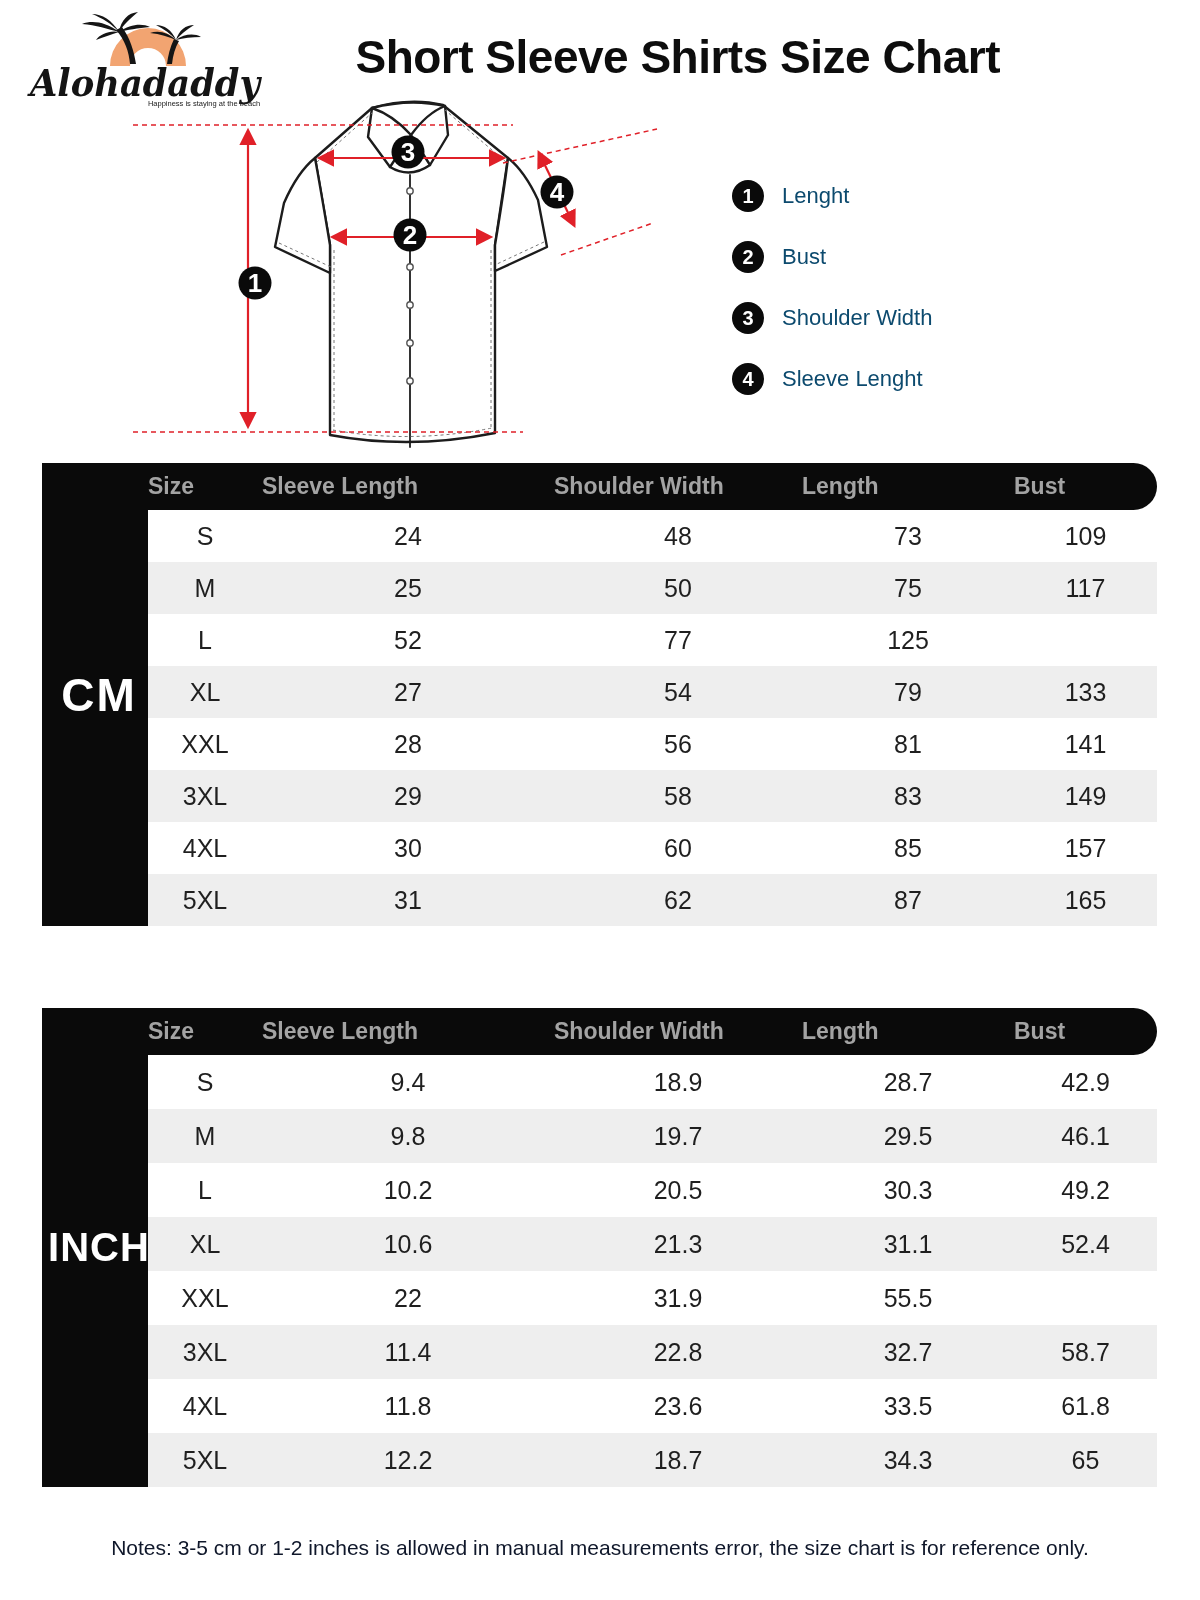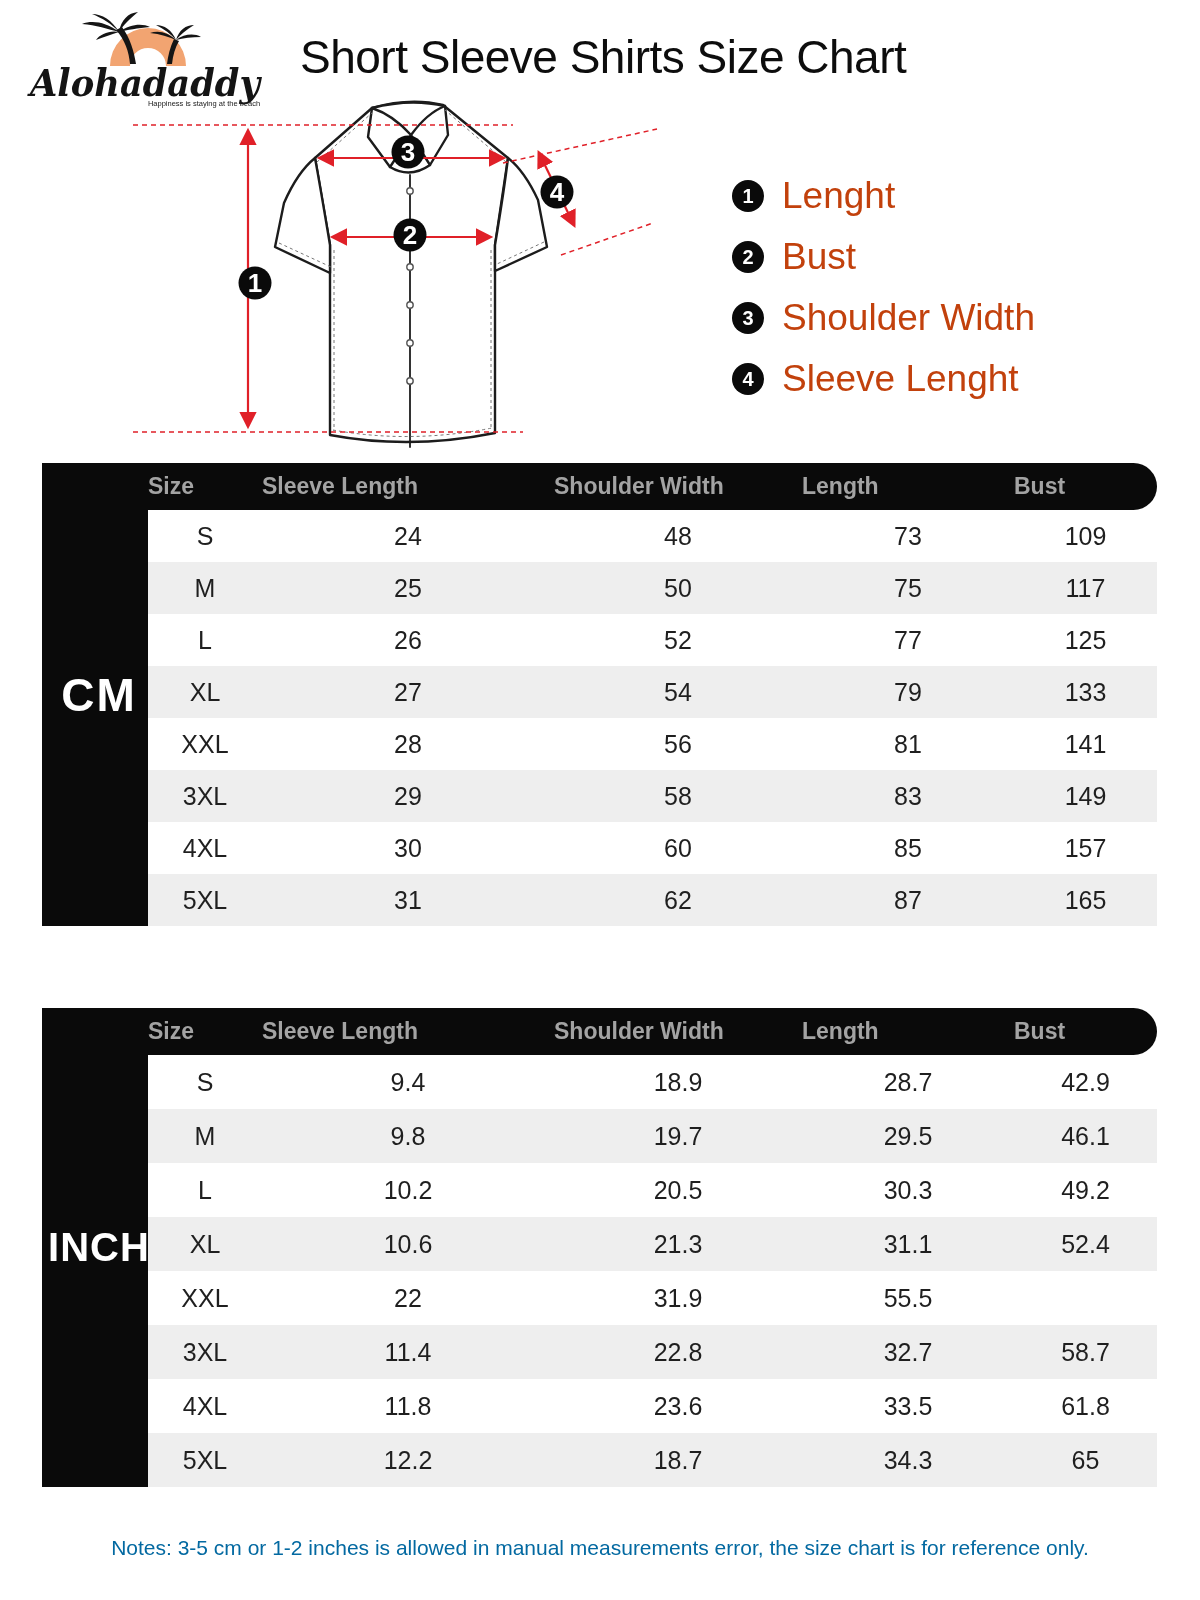--- a/index.html
+++ b/index.html
@@ -14,33 +14,33 @@
     position:relative;
     background:#fff;
     font-family:"Liberation Sans", sans-serif;
     color:#1f1f1f;
     overflow:hidden;
   }
   
   .logo{position:absolute;left:26px;top:10px;width:240px;height:100px;}
   .title{
     position:absolute;left:300px;top:30px;width:700px;
-    text-align:left;font-size:46px;font-weight:400;letter-spacing:-0.5px;color:#0d0d0d;
+    text-align:right;font-size:46px;font-weight:700;letter-spacing:-0.5px;color:#0d0d0d;
   }
   
   .diagram{position:absolute;left:125px;top:95px;}
   .badge-txt{font-family:"Liberation Sans",sans-serif;font-weight:700;font-size:26px;fill:#fff;}
   
   .legend{position:absolute;left:732px;top:180px;list-style:none;}
   .legend-item{display:flex;align-items:center;gap:18px;margin-bottom:29px;height:32px;}
   .legend-num{
     width:32px;height:32px;border-radius:50%;background:var(--black);color:#fff;
     font-weight:700;font-size:20px;display:flex;align-items:center;justify-content:center;flex:0 0 32px;
   }
-  .legend-label{font-size:37px;color:#c2410c;}
+  .legend-label{font-size:22px;color:#0c4a6e;}
   
   .size-table{position:absolute;left:42px;width:1115px;}
   #table-cm{top:463px;}
   #table-inch{top:1008px;}
   .unit-panel{
     position:absolute;left:0;top:0;bottom:0;width:114px;background:var(--black);
     color:#fff;font-weight:700;font-size:46px;letter-spacing:2px;
     display:flex;align-items:center;justify-content:center;
   }
   #table-inch .unit-panel{font-size:40px;letter-spacing:1px;}
@@ -53,21 +53,21 @@
   .th{color:#a3a3a3;font-weight:700;font-size:23px;}
   .tbody{position:relative;z-index:1;margin-left:106px;}
   .trow{
     display:grid;grid-template-columns:114px 292px 248px 212px 1fr;
     height:52px;align-items:center;background:#fff;
   }
   #table-inch .trow{height:54px;}
   .trow.alt{background:var(--row-alt);}
   .td{font-size:25px;text-align:center;color:#1f1f1f;}
   
-  .note{position:absolute;left:0;top:1536px;width:1200px;text-align:center;font-size:21px;color:#0369a1;}
+  .note{position:absolute;left:0;top:1536px;width:1200px;text-align:center;font-size:21px;color:#0f172a;}
 </style>
 </head>
 <body>
 
 <div class="logo">
   <svg width="240" height="100" viewBox="0 0 240 100">
     <path d="M84,56 A38,38 0 0 1 160,56 L140,56 A18,18 0 0 0 104,56 Z" fill="var(--sun)"></path>
     <g fill="#151515">
       <path d="M104,54 C103,42 99,30 90,20 L96,17 C104,28 108,41 110,54 Z"></path>
       <path d="M93,22 C80,12 66,10 56,14 C70,15 82,19 93,22 Z"></path>
@@ -194,21 +194,20 @@
       </div>
       <div class="trow alt">
         <div class="td">M</div>
         <div class="td">25</div>
         <div class="td">50</div>
         <div class="td">75</div>
         <div class="td">117</div>
       </div>
       <div class="trow">
         <div class="td">L</div>
-        <div class="td">26</div>
         <div class="td">52</div>
         <div class="td">77</div>
         <div class="td">125</div>
       </div>
       <div class="trow alt">
         <div class="td">XL</div>
         <div class="td">27</div>
         <div class="td">54</div>
         <div class="td">79</div>
         <div class="td">133</div>

